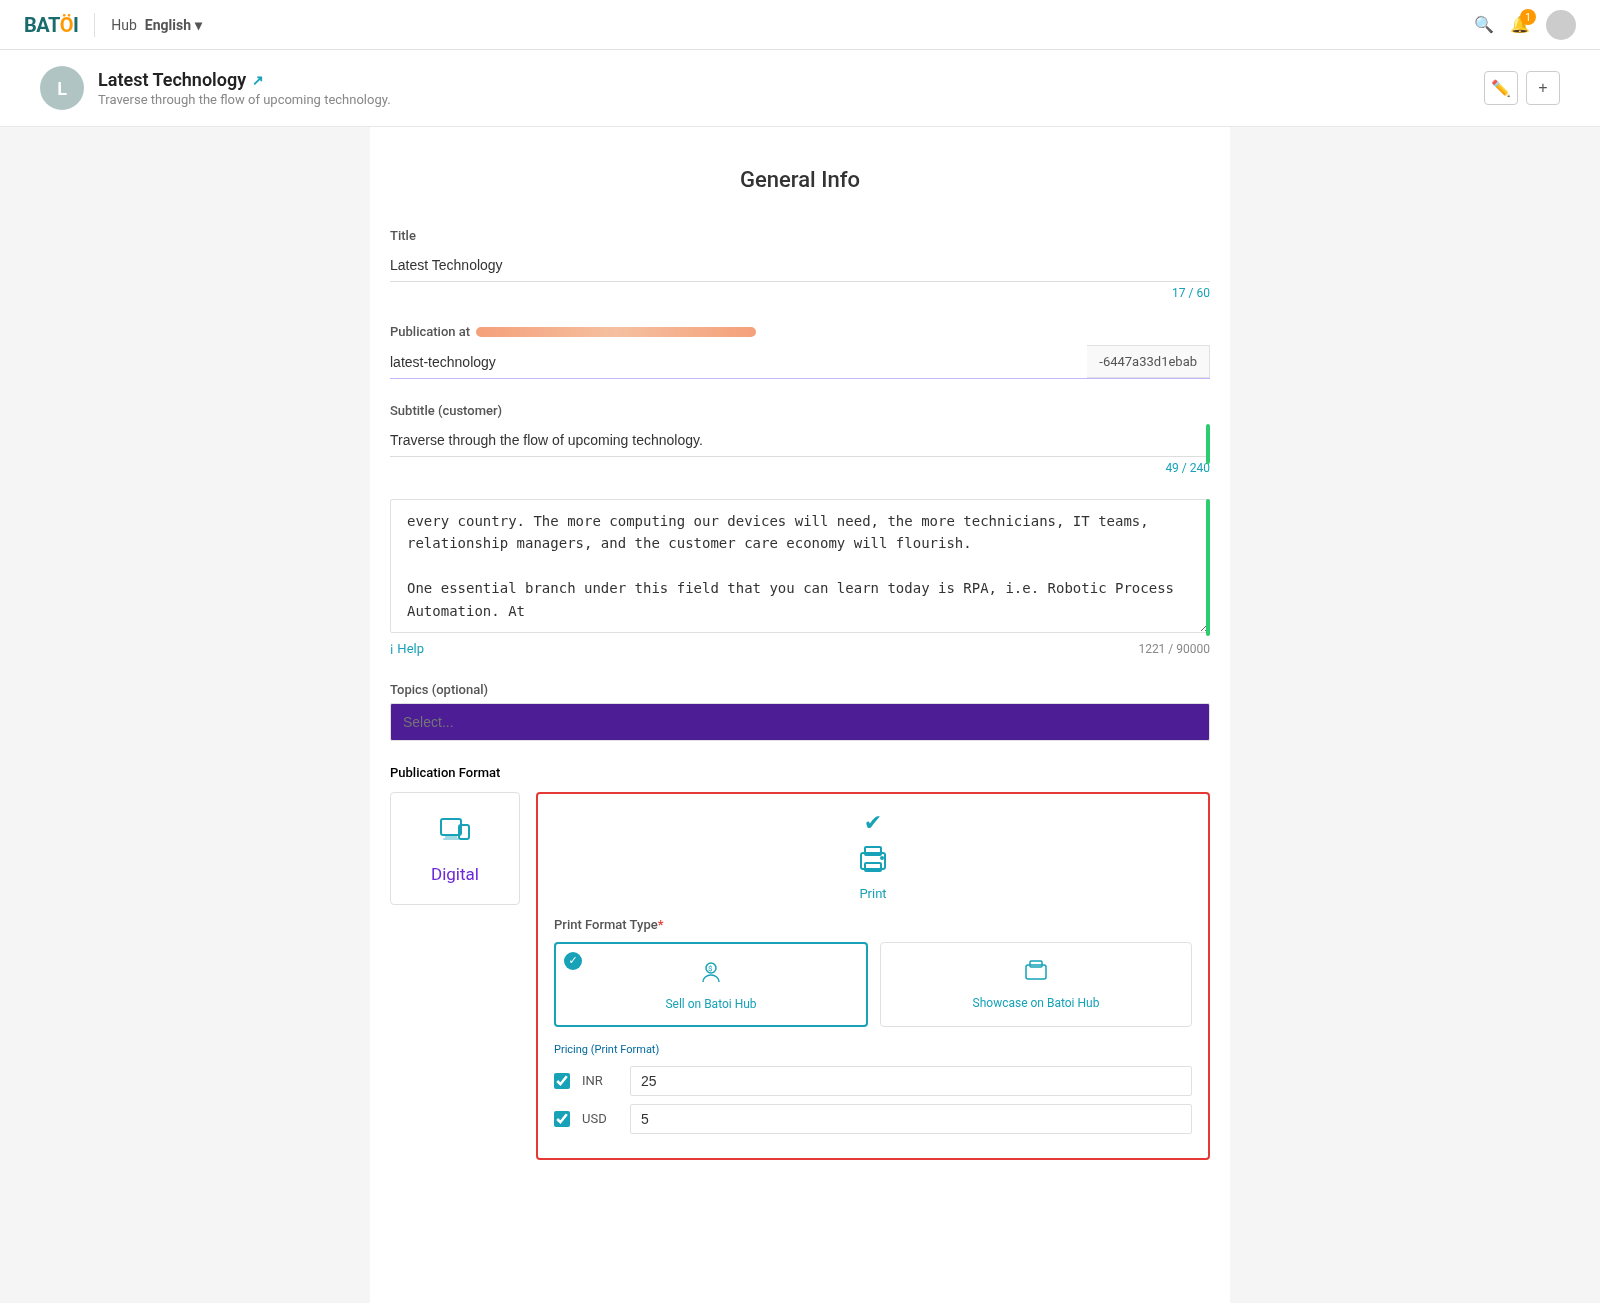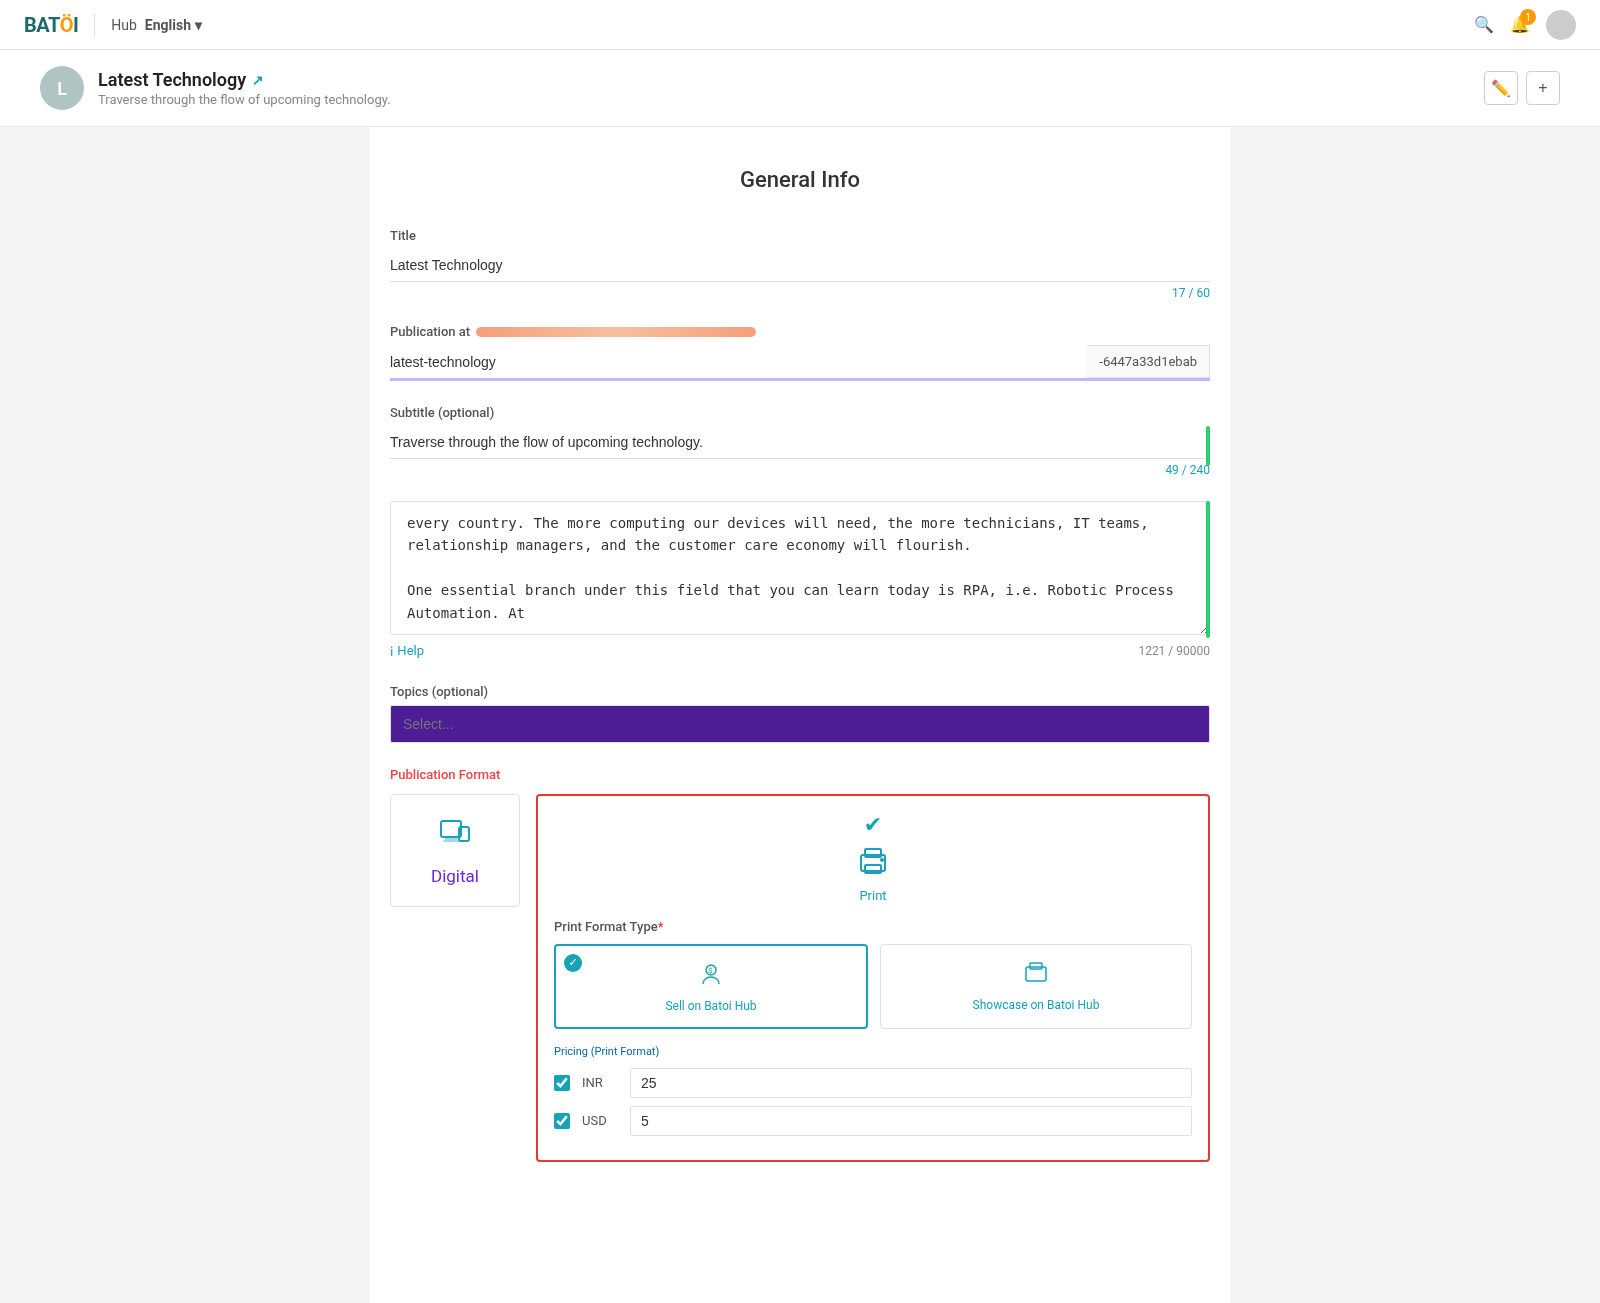--- a/index.html
+++ b/index.html
@@ -62,21 +62,21 @@
     .char-count { text-align: right; font-size: 12px; color: #17a2b8; margin-top: 4px; }
 
     
     .pub-at-row { display: flex; align-items: center; gap: 6px; margin-bottom: 6px; }
     .pub-at-label { font-size: 13px; color: #555; font-weight: 500; white-space: nowrap; }
     .pub-at-bar {
       flex: 1; height: 10px; border-radius: 5px;
       background: linear-gradient(90deg, #f5a07a, #f5c0a0, #f5a07a);
       max-width: 280px;
     }
-    .pub-url-row { display: flex; border: none; border-bottom: 3px solid #c4b5fd; }
+    .pub-url-row { display: flex; border: none; border-bottom: 1px solid #c4b5fd; }
     .pub-url-input {
       flex: 1; border: none; padding: 8px 0; font-size: 14px; color: #333; outline: none; background: transparent;
     }
     .pub-url-suffix {
       padding: 8px 12px; font-size: 13px; color: #555; background: #f9f9f9;
       border: 1px solid #e0e0e0; border-left: none;
     }
 
     
     .subtitle-wrapper { position: relative; }
@@ -102,21 +102,21 @@
     .desc-count { font-size: 12px; color: #888; }
 
     
     .topics-input {
       width: 100%; border: 1px solid #e0e0e0; padding: 10px 12px;
       font-size: 14px; color: #aaa; outline: none; border-radius: 2px; cursor: pointer;
       background: #4c1d95;
     }
 
     
-    .format-label { font-size: 13px; color: #ef4444; font-weight: 500; margin-bottom: 12px; display: block; }
+    .format-label { font-size: 13px; color: #000000; font-weight: 500; margin-bottom: 12px; display: block; }
     .format-options { display: flex; gap: 16px; align-items: flex-start; }
 
     .format-card {
       border: 1px solid #e0e0e0; border-radius: 4px; padding: 20px 30px;
       display: flex; flex-direction: column; align-items: center; gap: 8px;
       cursor: pointer; min-width: 130px; background: #fff;
     }
     .format-card-label { font-size: 17px; color: #6d28d9; text-align: right; }
 
     
@@ -208,21 +208,21 @@
       <span class="pub-at-label">Publication at</span>
       <div class="pub-at-bar"></div>
     </div>
     <div class="pub-url-row">
       <input class="pub-url-input" type="text" value="latest-technology" style="">
       <div class="pub-url-suffix">-6447a33d1ebab</div>
     </div>
   </div>
 
   <div class="form-group">
-    <label class="form-label">Subtitle (optional)</label>
+    <label class="form-label">Subtitle (customer)</label>
     <div class="subtitle-wrapper">
       <input class="form-input" type="text" value="Traverse through the flow of upcoming technology." style="">
       <div class="subtitle-indicator"></div>
     </div>
     <div class="char-count">49 / 240</div>
   </div>
 
   <div class="form-group">
     <div class="desc-wrapper">
       <textarea class="desc-textarea" rows="5" style="">every country. The more computing our devices will need, the more technicians, IT teams, relationship managers, and the customer care economy will flourish.

